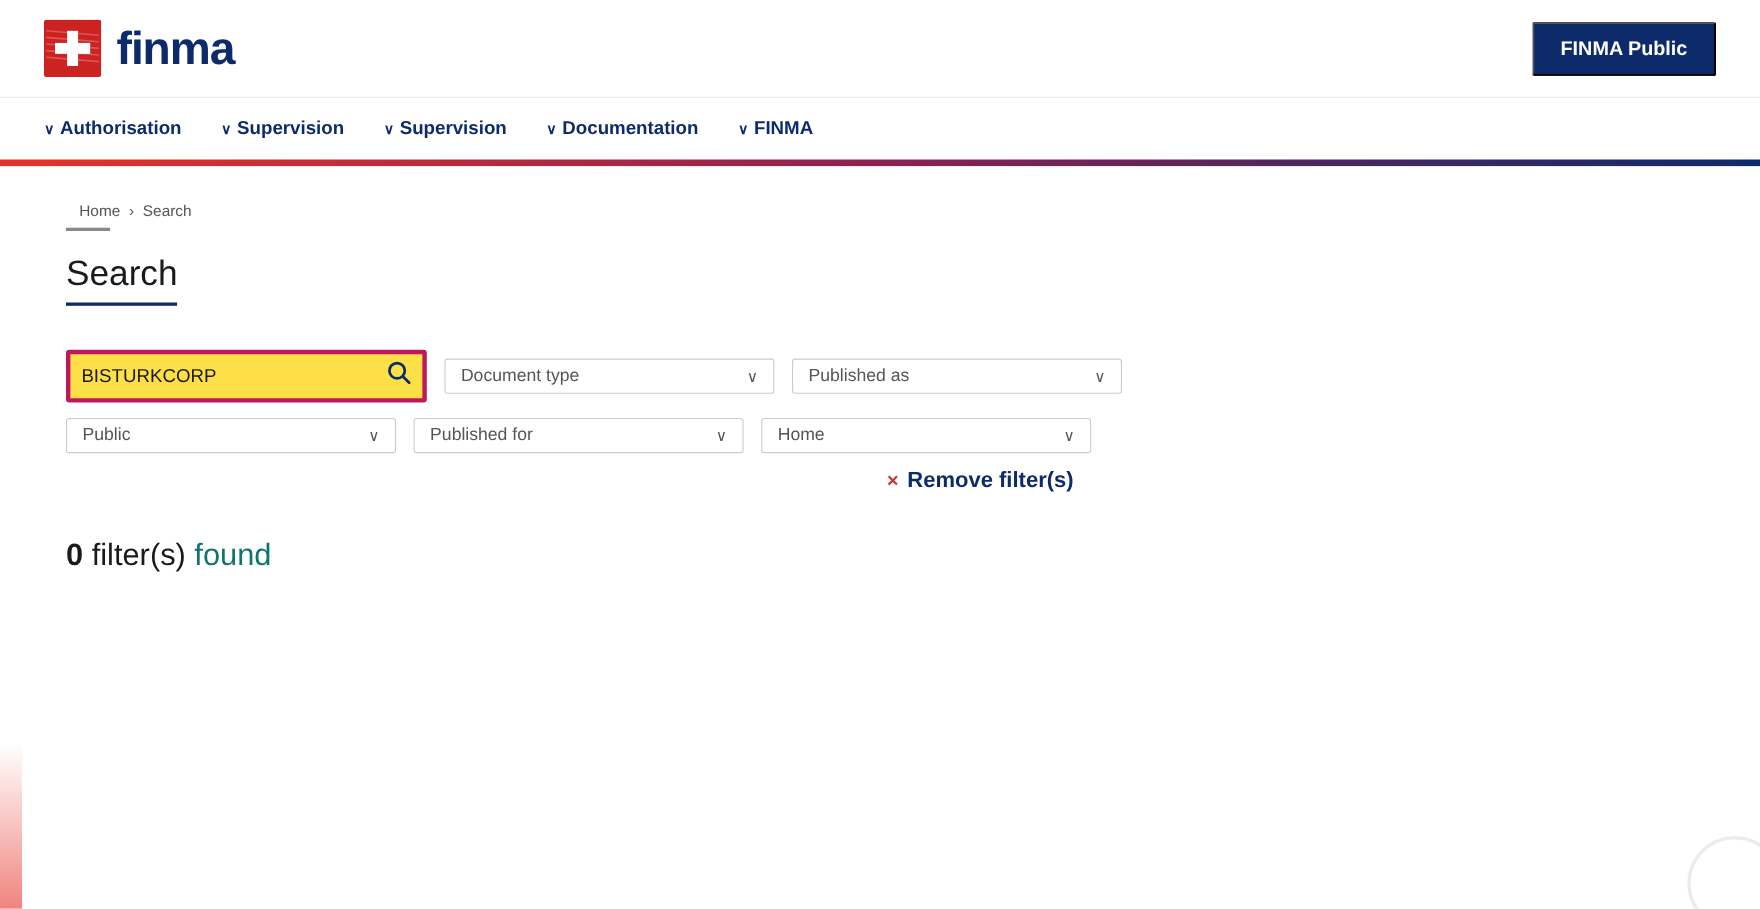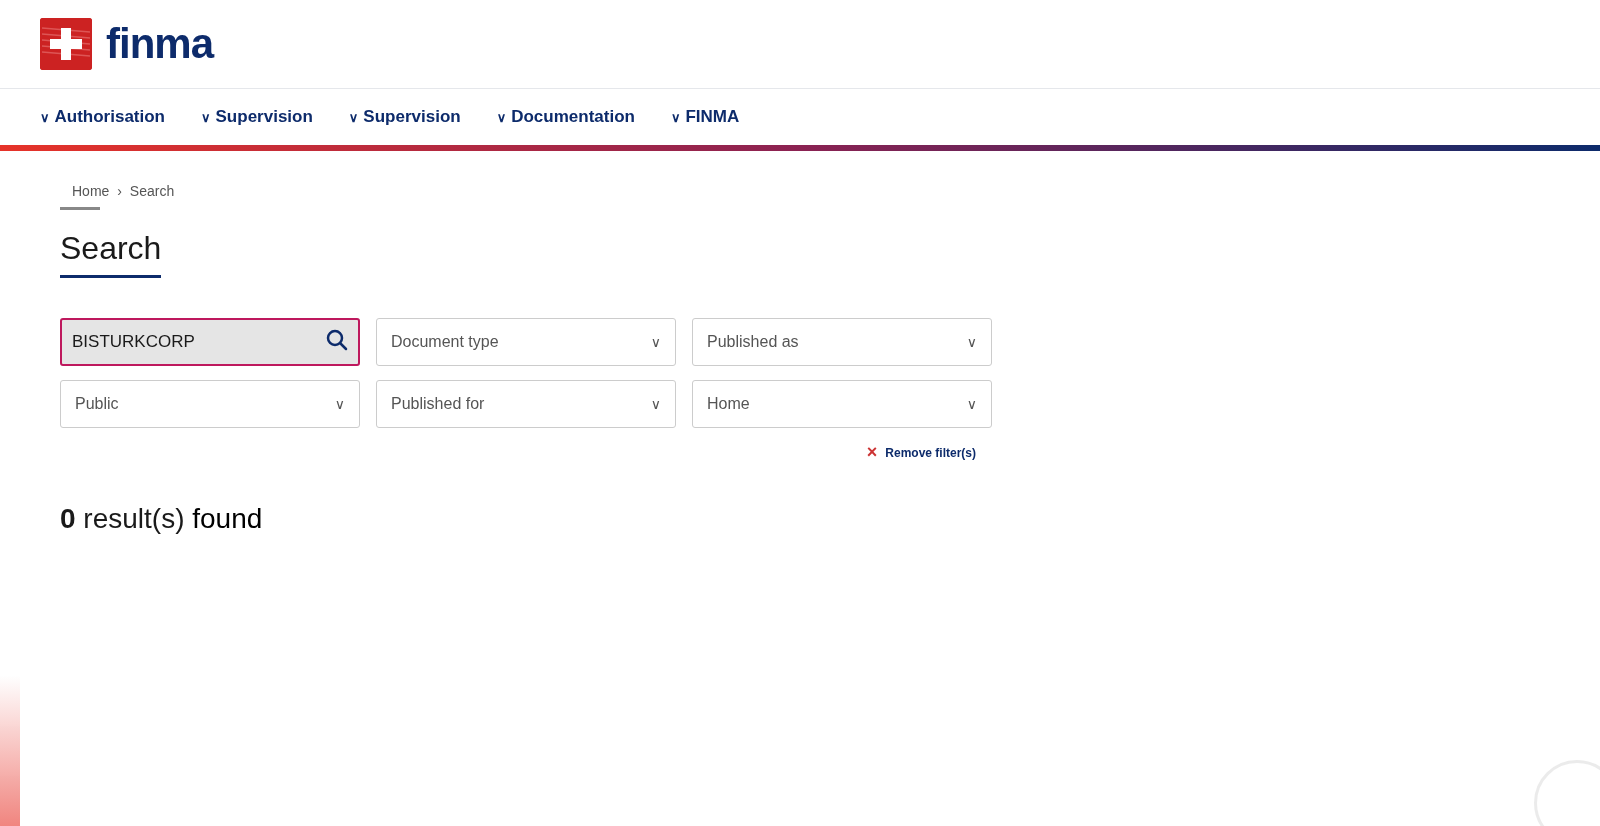--- a/index.html
+++ b/index.html
@@ -119,26 +119,26 @@
     }
     .search-row {
       display: flex;
       gap: 16px;
       margin-bottom: 14px;
       align-items: center;
     }
     .search-input-wrapper {
       display: flex;
       align-items: center;
-      border: 2px solid #be185d;
+      border: 4px solid #be185d;
       border-radius: 3px;
       padding: 0 10px;
       height: 48px;
-      width: 300px;
-      background: #e5e5e5;
+      width: 328px;
+      background: #fde047;
     }
     .search-input {
       border: none;
       outline: none;
       font-size: 17px;
       color: #1a1a1a;
       flex: 1;
       background: transparent;
     }
     .search-icon-btn {
@@ -148,21 +148,21 @@
       background: none;
       border: none;
       padding: 0;
     }
 
     .select-wrapper {
       display: flex;
       align-items: center;
       border: 1px solid #ccc;
       border-radius: 3px;
-      height: 48px;
+      height: 32px;
       padding: 0 14px;
       width: 300px;
       background: #fff;
       cursor: pointer;
       justify-content: space-between;
     }
     .select-label {
       font-size: 16px;
       color: #555;
     }
@@ -182,41 +182,41 @@
       width: 916px;
     }
     .remove-x {
       color: #cc3333;
       font-size: 18px;
       font-weight: bold;
       cursor: pointer;
     }
     .remove-filters-link {
       color: #0d2b6b;
-      font-size: 12px;
+      font-size: 20px;
       font-weight: 700;
       cursor: pointer;
       text-decoration: none;
       text-align: center;
     }
 
     
     .results-section {
       margin-top: 40px;
     }
     .results-count {
       font-size: 28px;
       color: #1a1a1a;
     }
     .results-count strong {
       font-weight: 900;
     }
     .results-found {
       font-weight: 400;
-      color: #000000;
+      color: #0f766e;
     }
 
     
     .corner-decoration {
       position: fixed;
       bottom: 0;
       right: 0;
       width: 80px;
       height: 80px;
       overflow: hidden;
@@ -260,20 +260,21 @@
       <line x1="2" y1="16" x2="50" y2="20" stroke="#e88" stroke-width="1.5" opacity="0.5"></line>
       <line x1="2" y1="22" x2="50" y2="26" stroke="#e88" stroke-width="1.5" opacity="0.5"></line>
       <line x1="2" y1="28" x2="50" y2="32" stroke="#e88" stroke-width="1.5" opacity="0.5"></line>
       <line x1="2" y1="34" x2="50" y2="38" stroke="#e88" stroke-width="1.5" opacity="0.5"></line>
 
       <rect x="21" y="10" width="10" height="32" fill="white"></rect>
       <rect x="10" y="21" width="32" height="10" fill="white"></rect>
     </svg>
     <span class="logo-text">finma</span>
   </div>
+  <button class="header-right">FINMA Public</button>
 </div>
 
 <nav class="nav">
   <a class="nav-item">
     <span class="chevron">∨</span>
     <span>Authorisation</span>
   </a>
   <a class="nav-item">
     <span class="chevron">∨</span>
     <span>Supervision</span>
@@ -354,21 +355,21 @@
       <span class="remove-x">×</span>
       <a class="remove-filters-link">Remove filter(s)</a>
     </div>
 
   </div>
 
   
   <div class="results-section">
     <span class="results-count">
       <strong>0</strong>
-      <span>result(s)</span>
+      <span>filter(s)</span>
       <span class="results-found">found</span>
     </span>
   </div>
 
 </div>
 
 <div class="corner-decoration"></div>
 
 <div class="left-decoration"></div>
 

